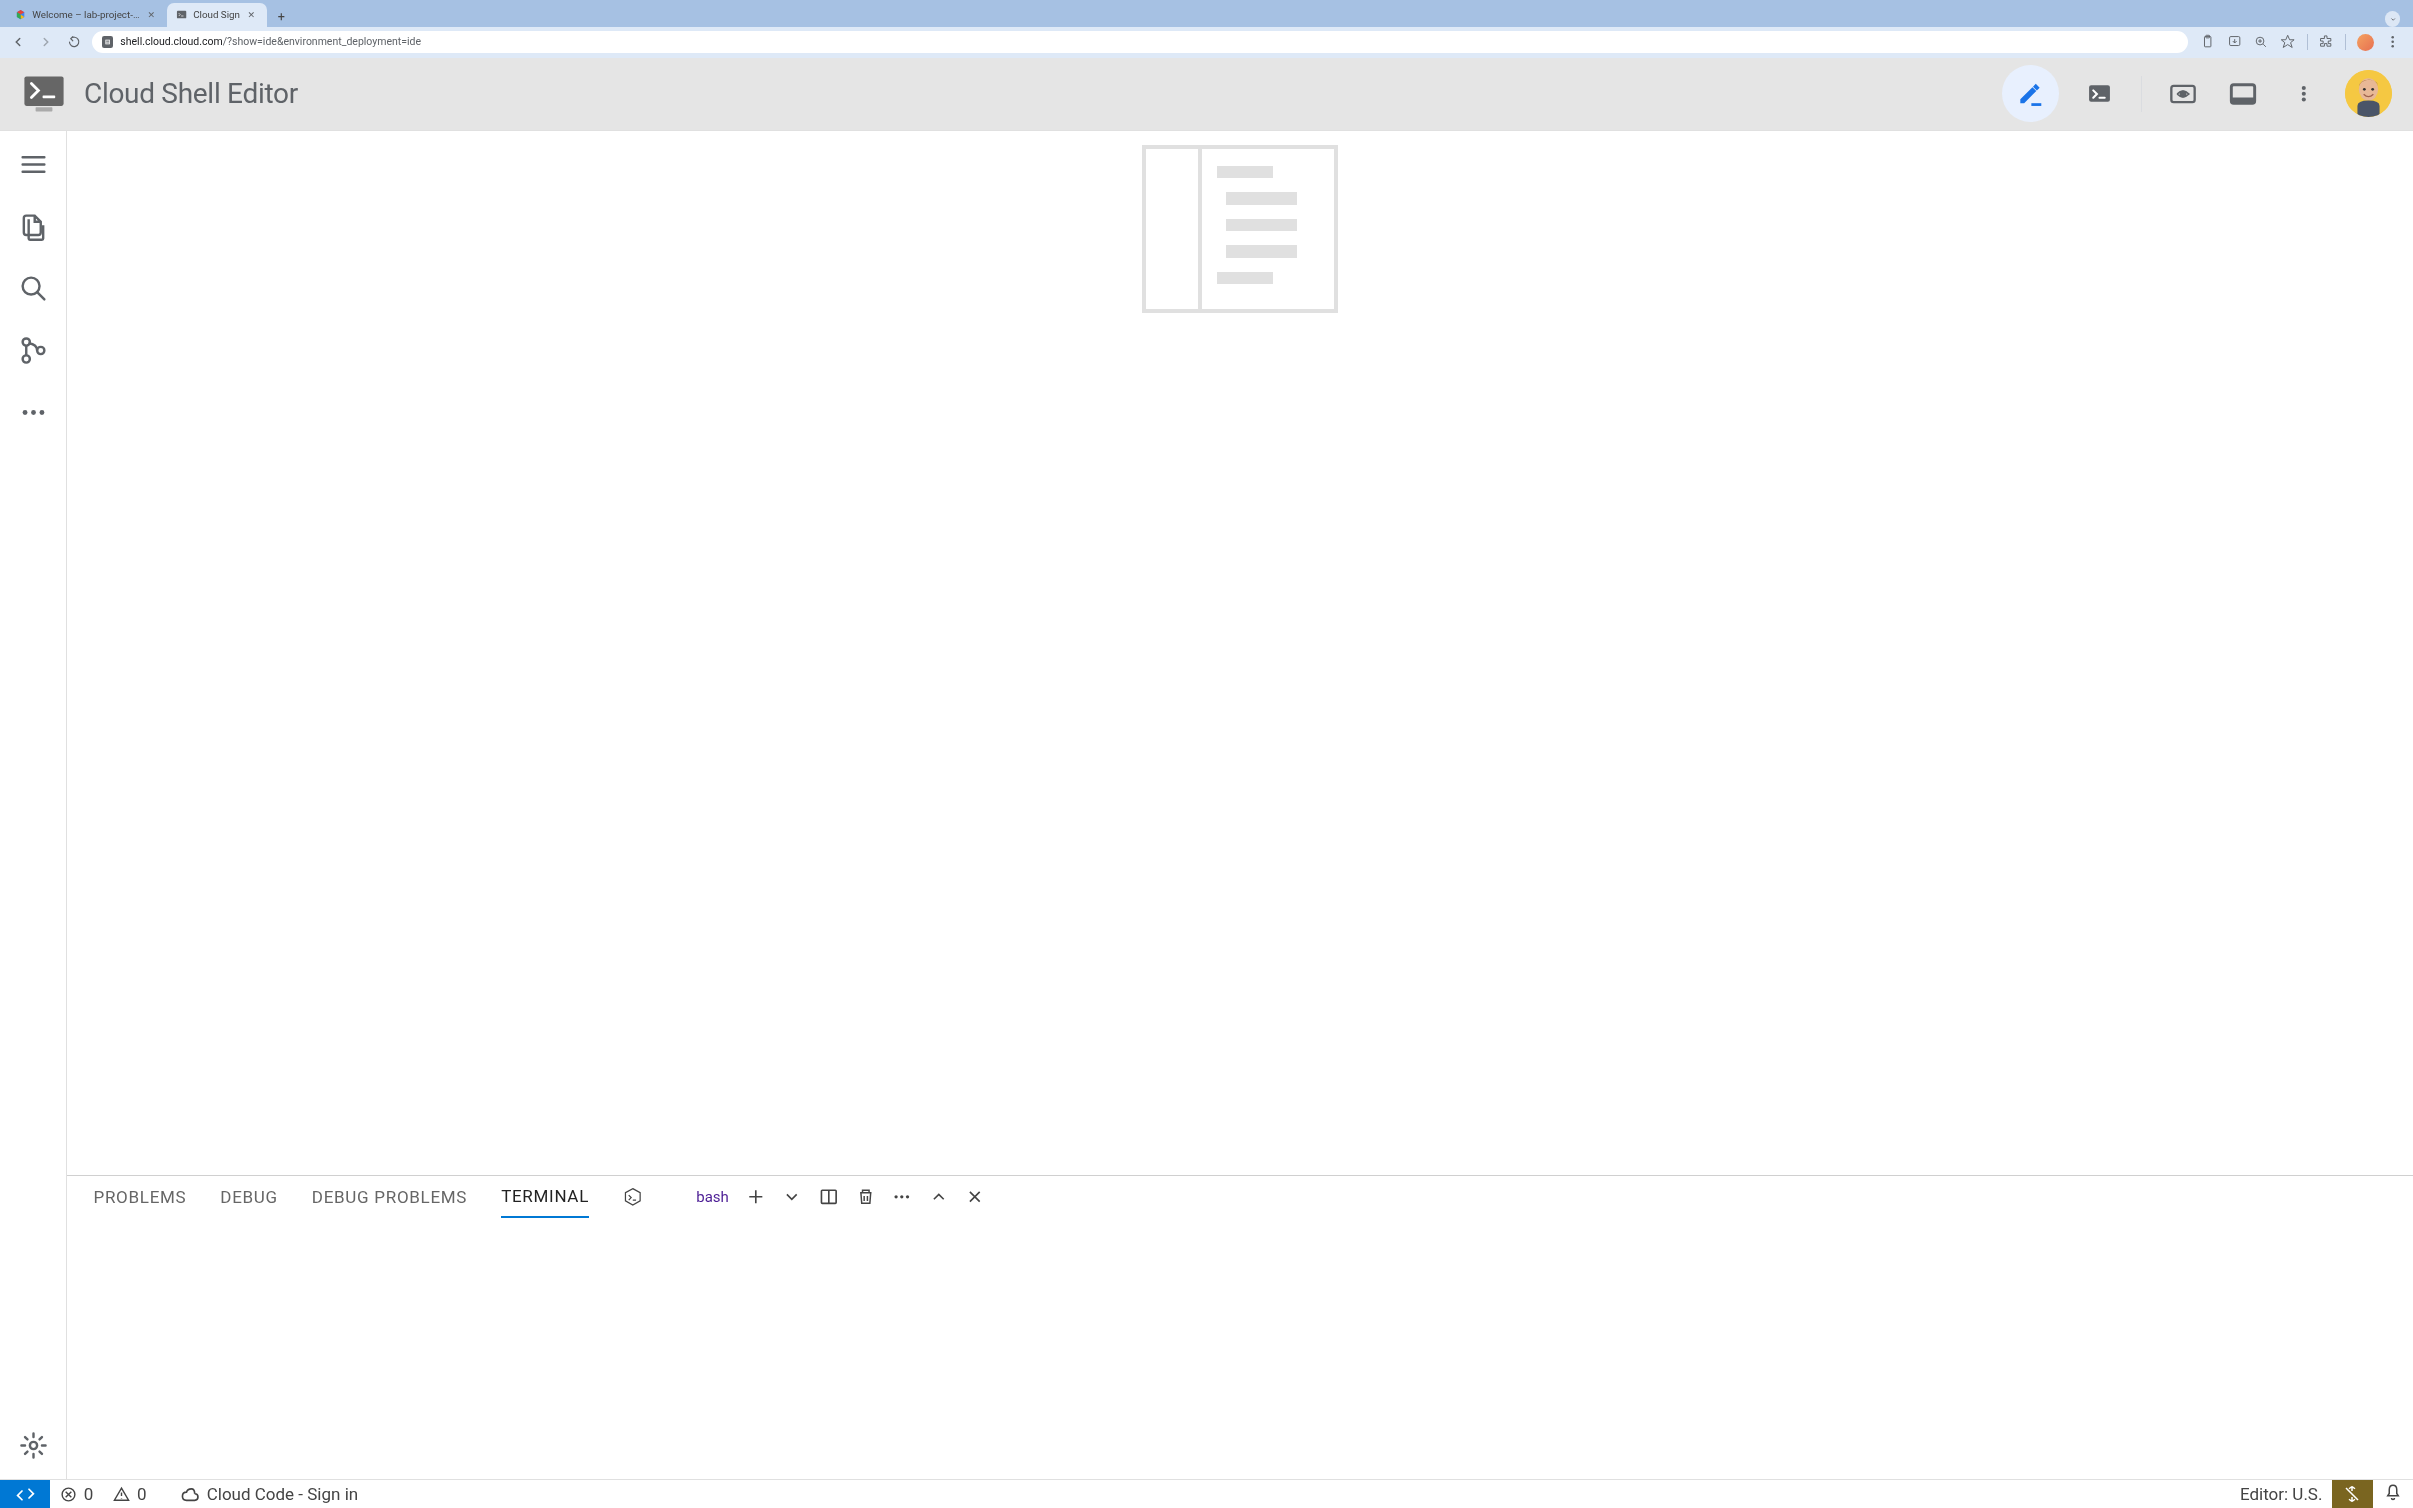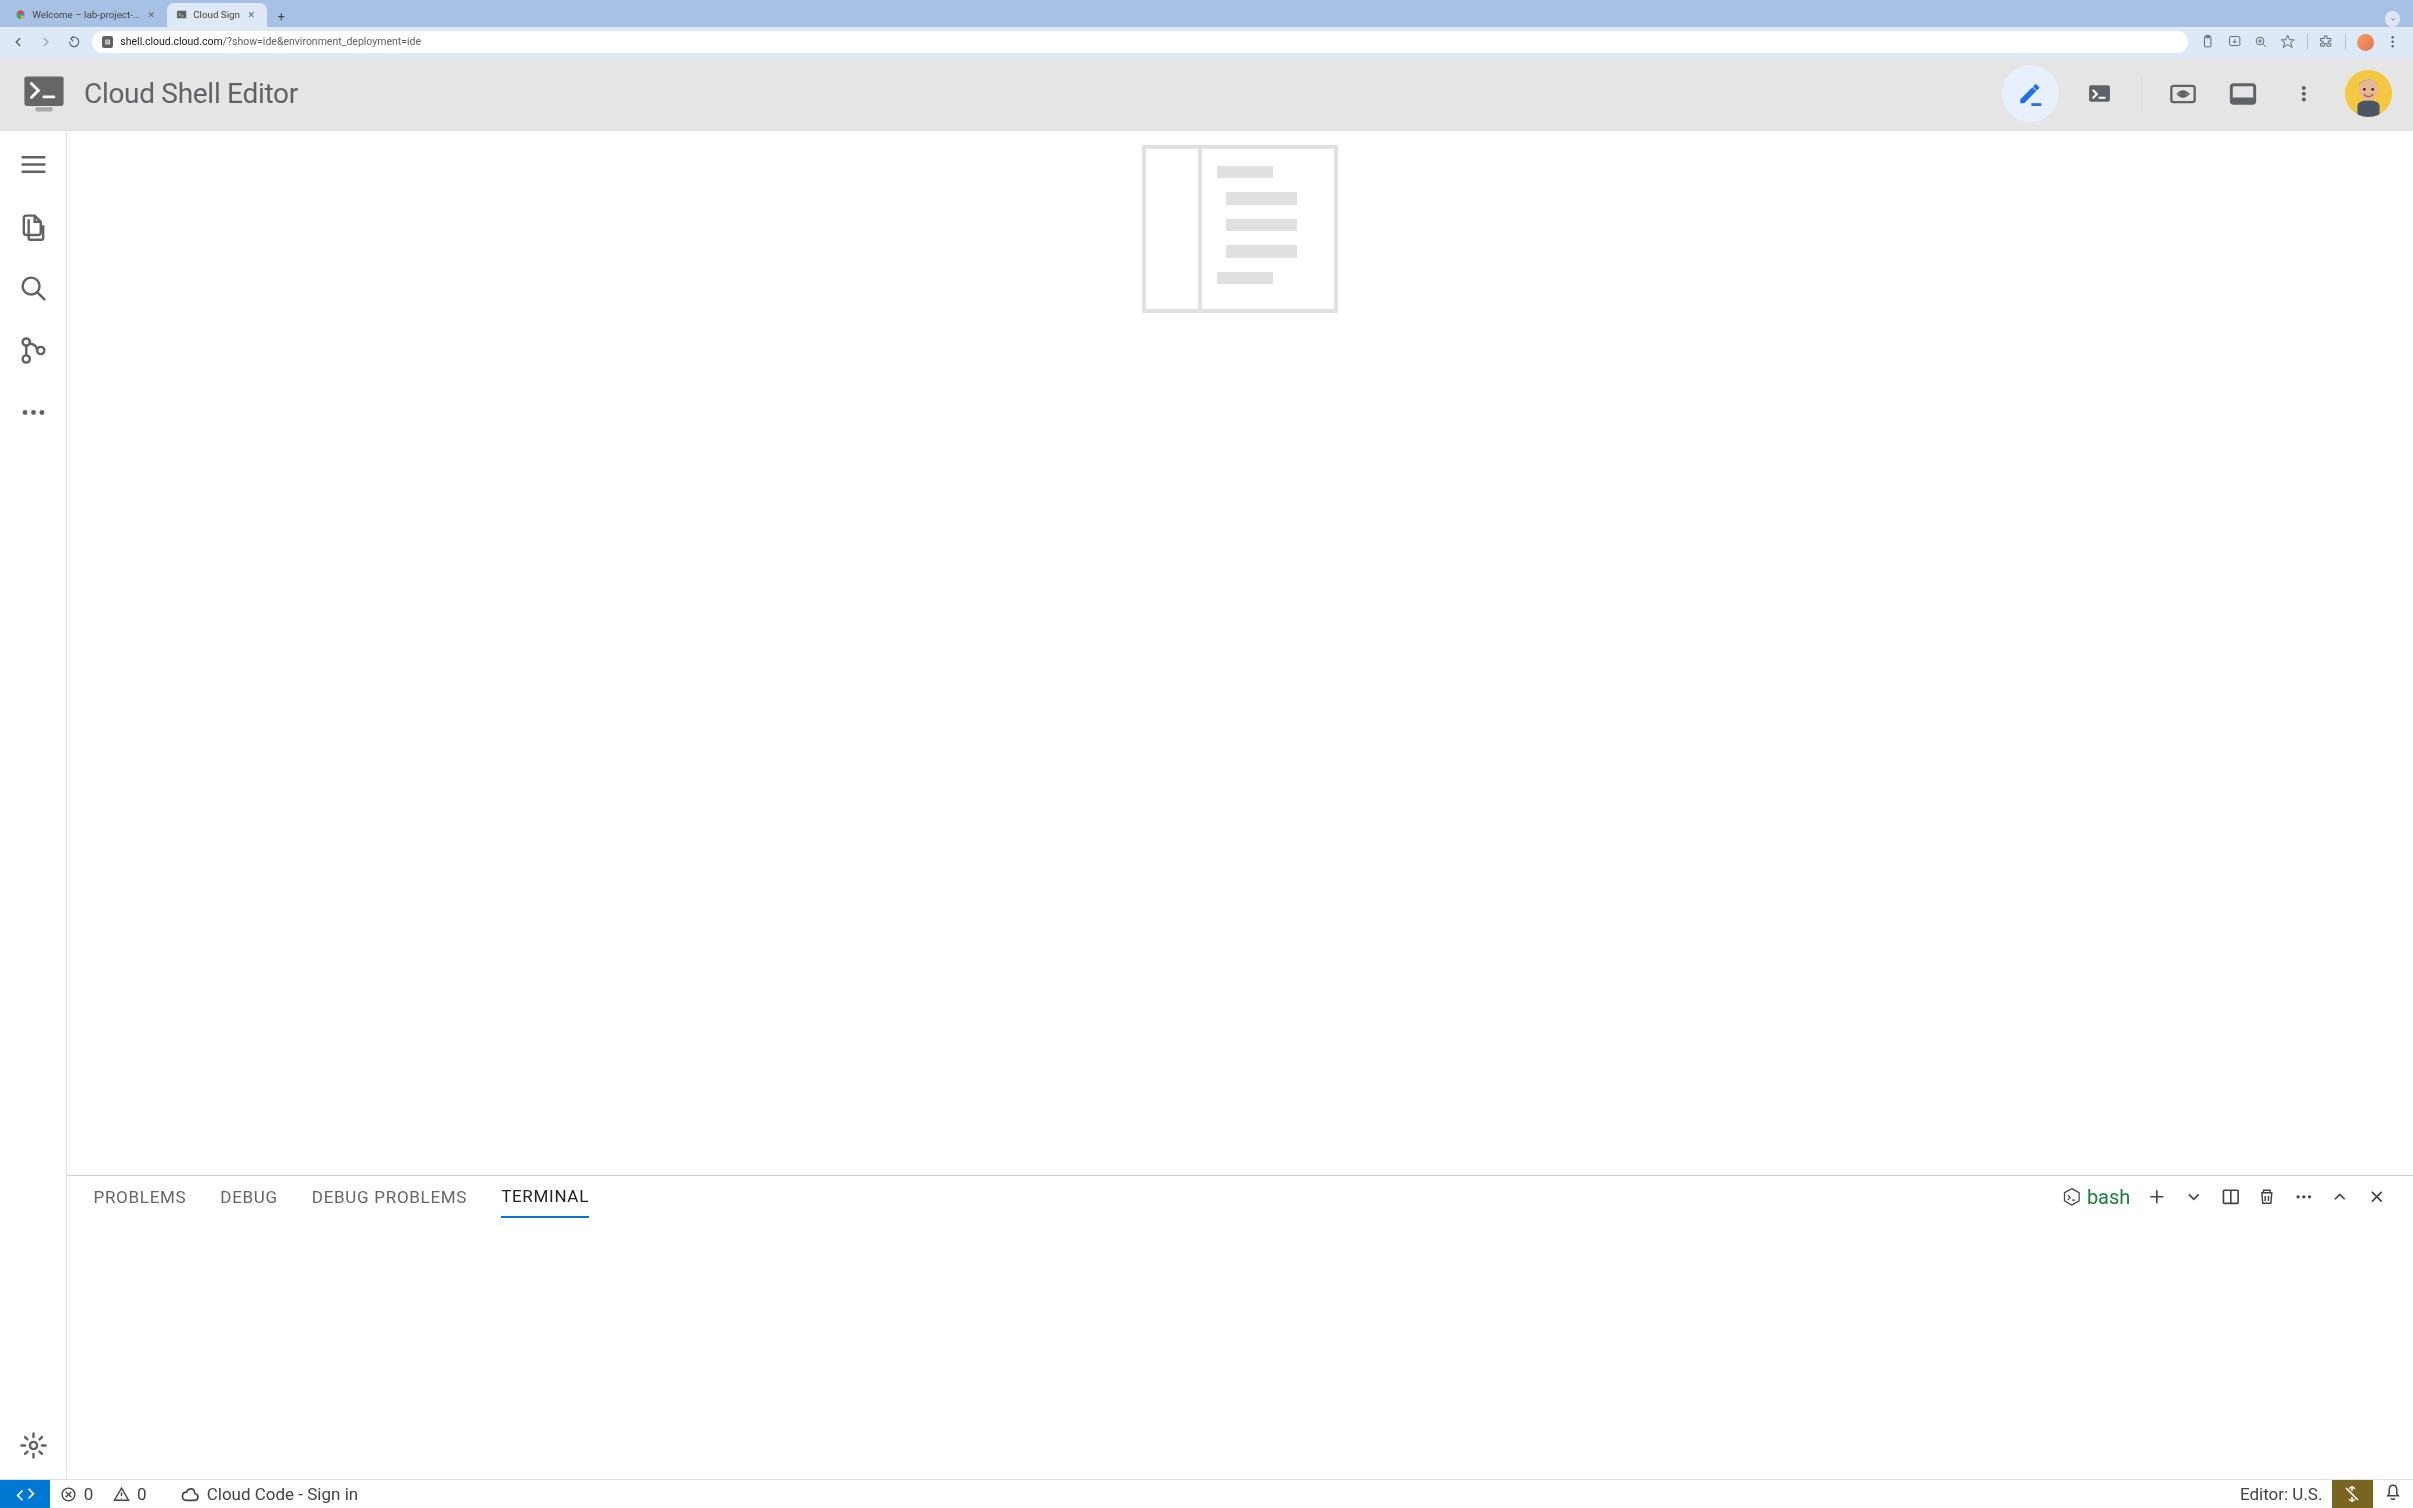--- a/index.html
+++ b/index.html
@@ -355,21 +355,21 @@
     .placeholder-line.w2 { width: 70%; margin-left: 8.4px;}
     .placeholder-line.w3 { width: 70%; margin-left: 8.4px;}
     .placeholder-line.w4 { width: 70%; margin-left: 8.4px;}
     .placeholder-line.w5 { width: 55%; margin-left: 0;}
 
     
     .terminal-panel {
       height: 304px;
       border-top: 1.4px solid #d0d0d0;
       display: flex;
-      flex-direction: column;
+      flex-direction: row;
     }
 
     .panel-tabs {
       height: 42px;
       display: flex;
       align-items: center;
       padding: 0 26.5px;
       gap: 34px;
     }
 
@@ -400,22 +400,23 @@
       color: #444;
       cursor: pointer;
     }
 
     .panel-ctrl svg {
       width: 19.6px;
       height: 19.6px;
     }
 
     .shell-label {
-      font-size: 20px;
-      color: #15803d;
+      font-size: 15px;
+      color: #4c1d95;
+      margin-left: 48px;
     }
 
     .terminal-body {
       flex: 1;
       padding: 19.6px 26.5px;
       font-family: "Menlo", "Consolas", monospace;
       font-size: 17.5px;
       color: #333;
       position: relative;
     }

